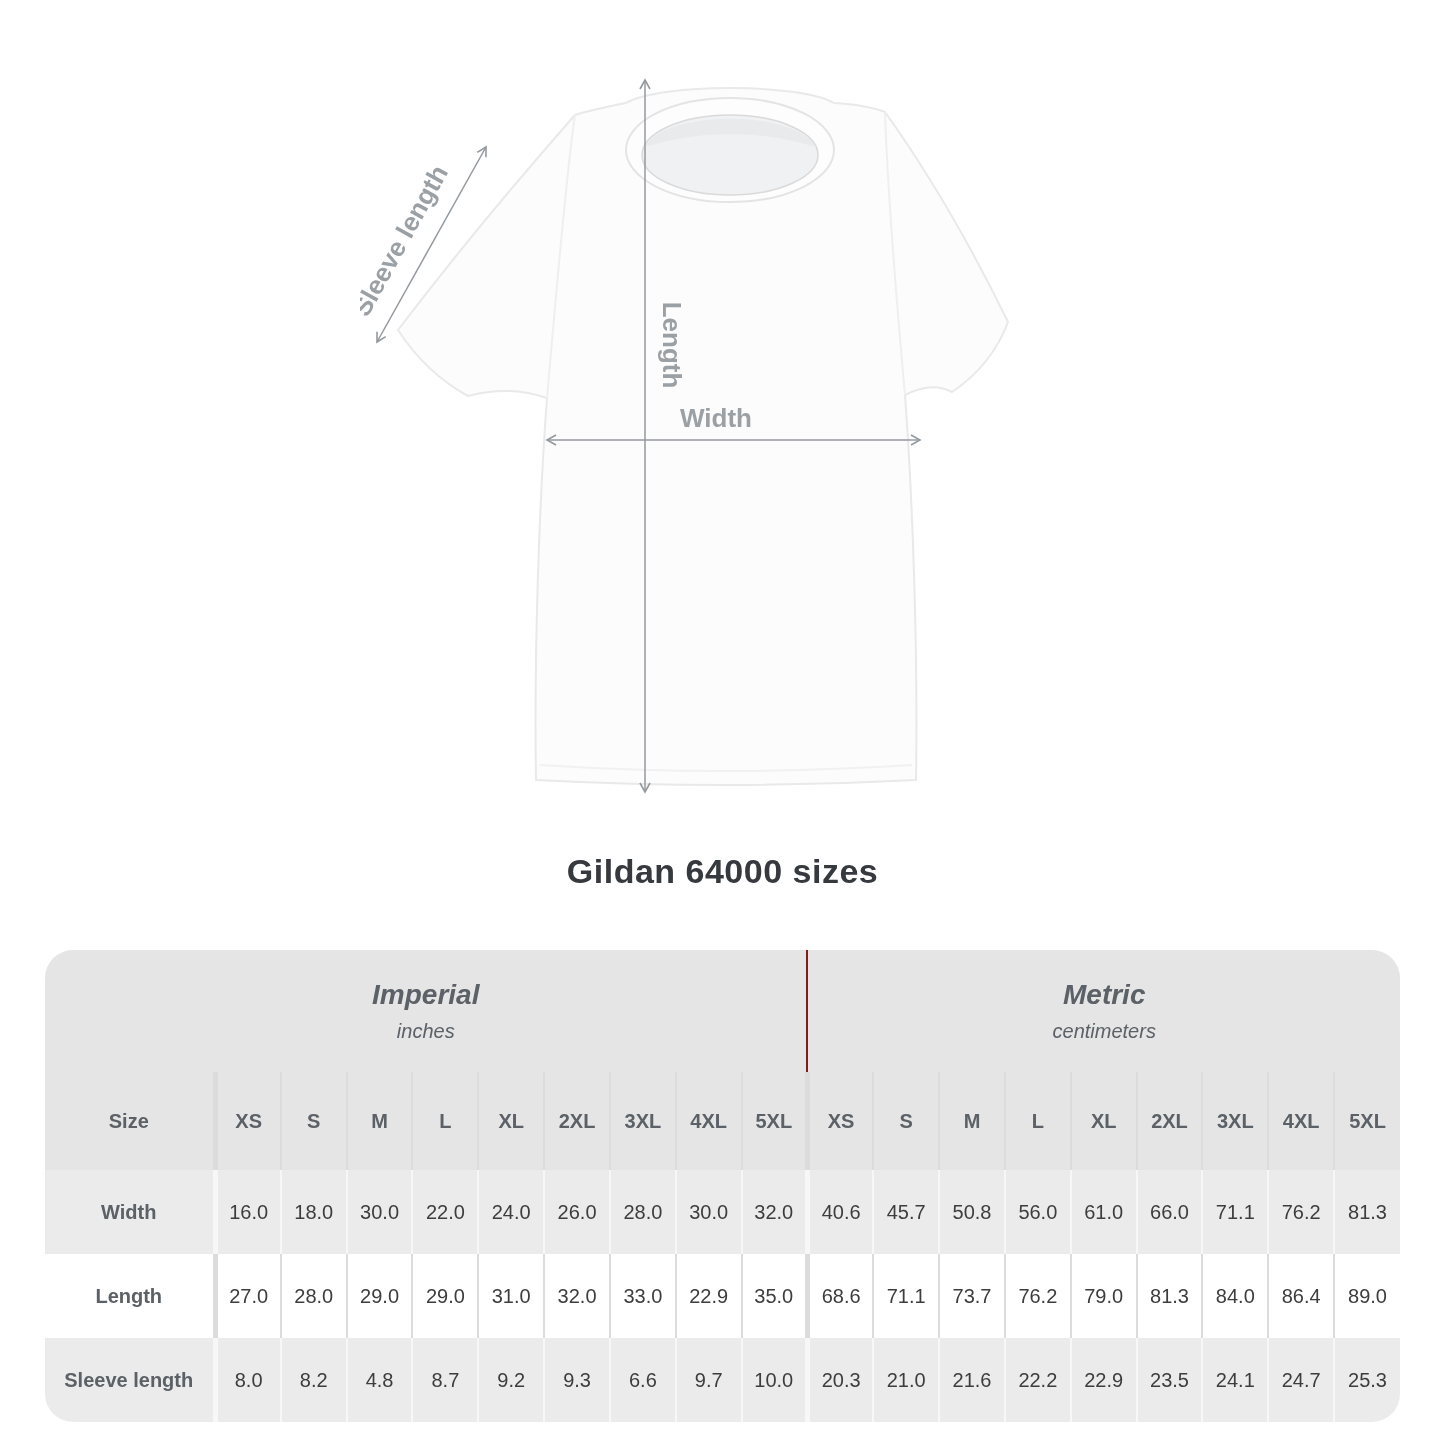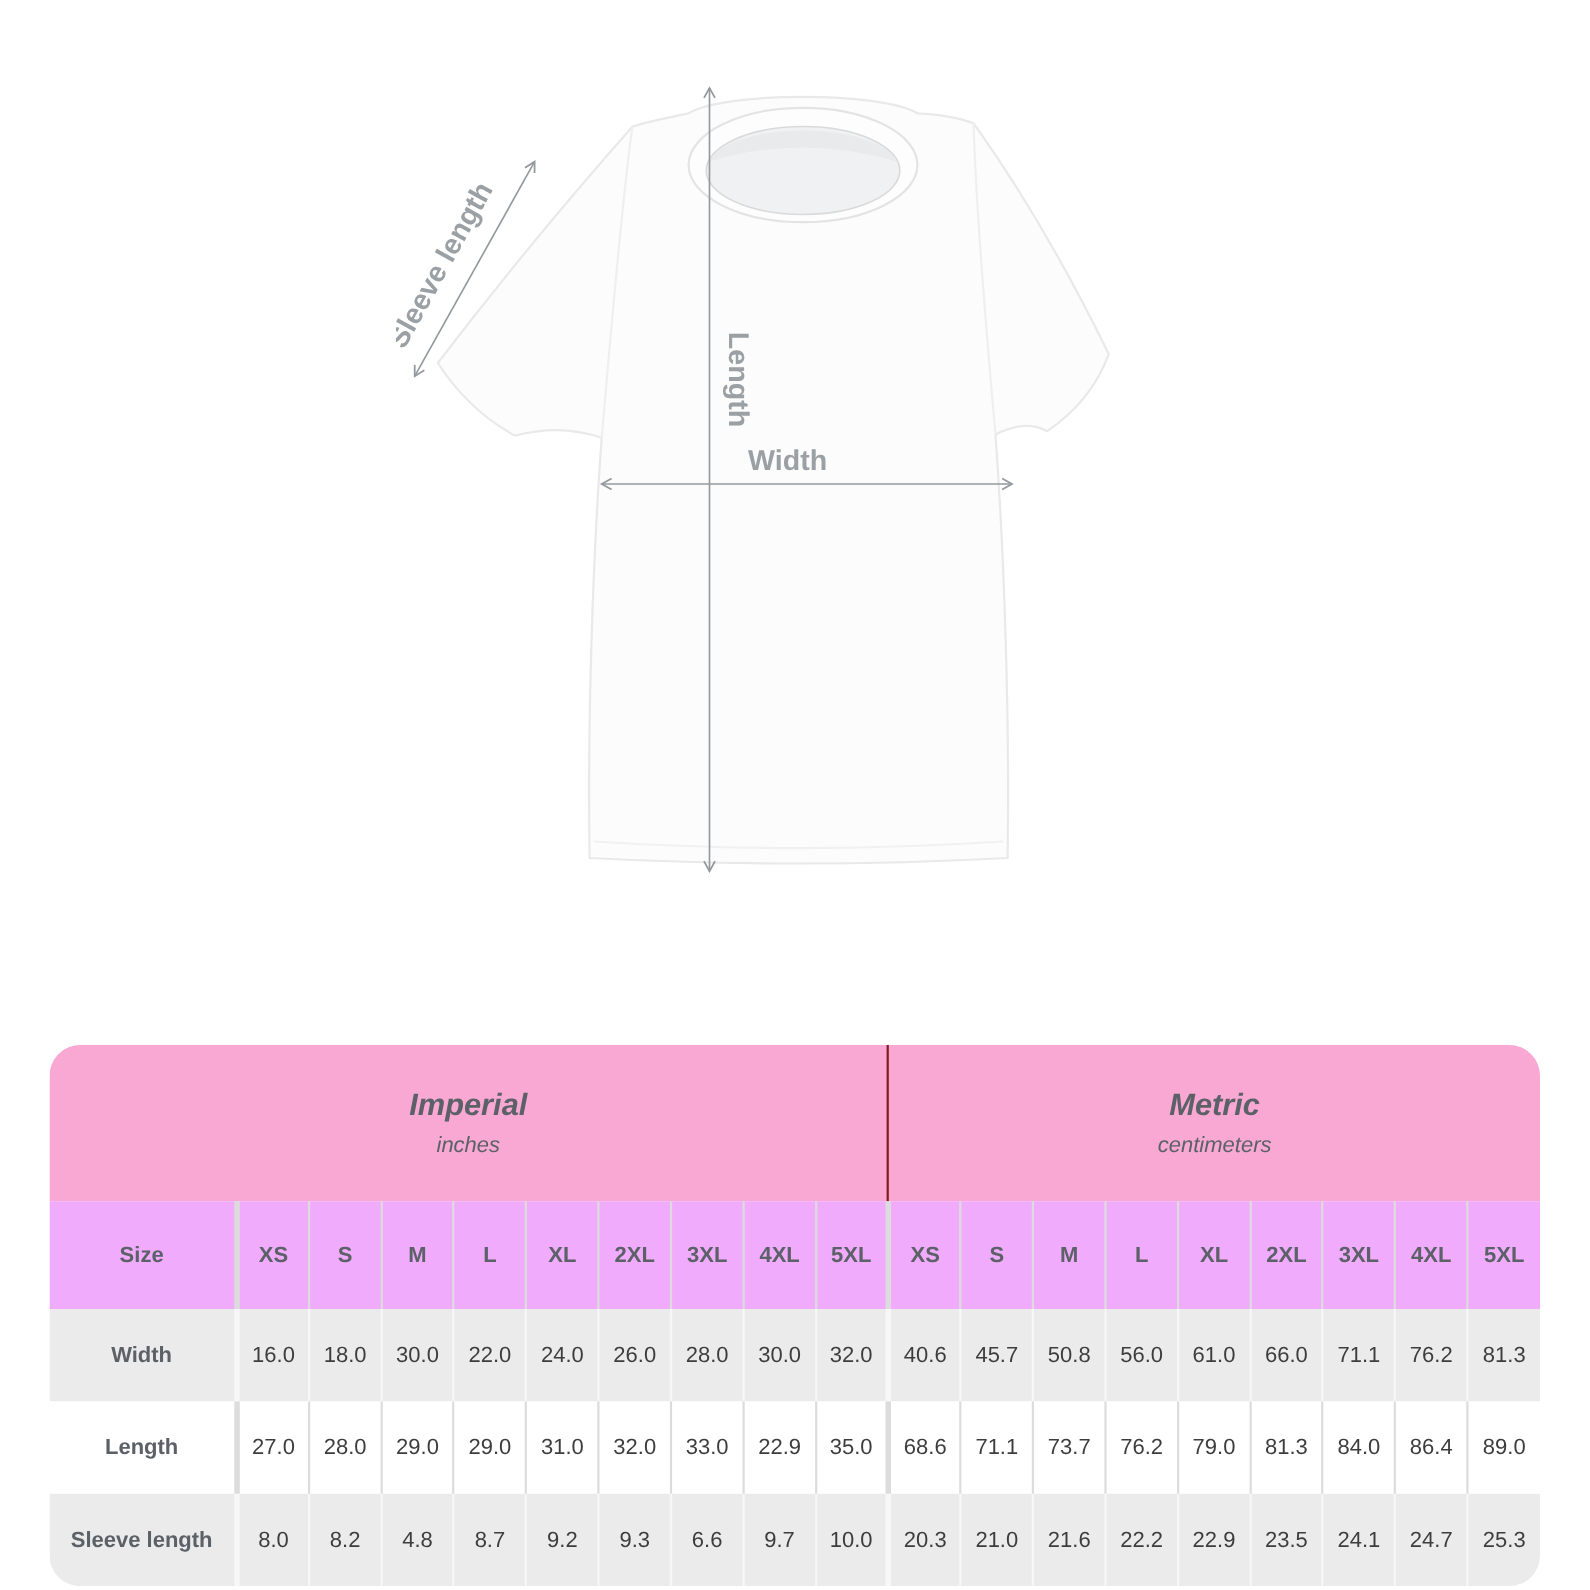--- a/index.html
+++ b/index.html
@@ -17,26 +17,26 @@
   .page-note{
     position:absolute;left:0;top:895px;width:100%;text-align:center;
     font-size:21px;font-style:italic;color:#4b4e51;
   }
   
   .table-wrap{
     position:absolute;left:45px;top:950px;width:1355px;border-radius:28px;overflow:hidden;
   }
   table{border-collapse:collapse;width:100%;table-layout:fixed;}
   th,td{padding:0;margin:0;text-align:center;vertical-align:middle;font-weight:normal;}
-  tr.band{height:142px;background:#f9a8d4;}
+  tr.band{height:122px;background:#e5e5e5;}
   tr.band th{vertical-align:middle;}
   .sec-title{font-size:28px;font-weight:bold;font-style:italic;color:#5b6167;}
   .sec-unit{font-size:20px;font-style:italic;color:#5b6167;margin-top:9px;}
   th.band-metric{border-left:2px solid #7f1d1d;}
-  tr.sizes{height:98px;background:#f0abfc;}
+  tr.sizes{height:98px;background:#e5e5e5;}
   tr.sizes th{font-size:20px;font-weight:bold;color:#5b6167;}
   tr.data{height:84px;}
   tr.data.gray{background:#ebebeb;}
   tr.data.white{background:#ffffff;}
   th.row-label{font-size:20px;font-weight:bold;color:#5b6167;}
   td.val{font-size:20px;color:#3d3d3d;margin-top:43px;}
   
   tr.sizes th.sz, tr.data.white td.val{border-left:2px solid #dcdcdc;}
   tr.data.gray td.val{border-left:2px solid #f7f7f7;}
   tr.sizes th.sep-big, tr.sizes th.sep-sec,
@@ -87,20 +87,21 @@
         <line x1="17" y1="287" x2="126" y2="92" marker-start="url(#arrow)" marker-end="url(#arrow)"></line>
       </g>
       <g fill="#9ba0a5" font-family="Liberation Sans, sans-serif" font-size="26" font-weight="bold" text-anchor="middle">
         <text x="303" y="290" transform="rotate(90 303 290)">Length</text>
         <text x="356" y="372">Width</text>
         <text x="48" y="190" transform="rotate(-61 48 190)">Sleeve length</text>
       </g>
     </svg>
   </div>
 
+  <div class="page-title">Gildan 64000 sizes</div>
 
   <div class="table-wrap">
     <table id="size-table">
         <colgroup>
           <col style="width: 170px;">
           <col>
           <col>
           <col>
           <col>
           <col>

